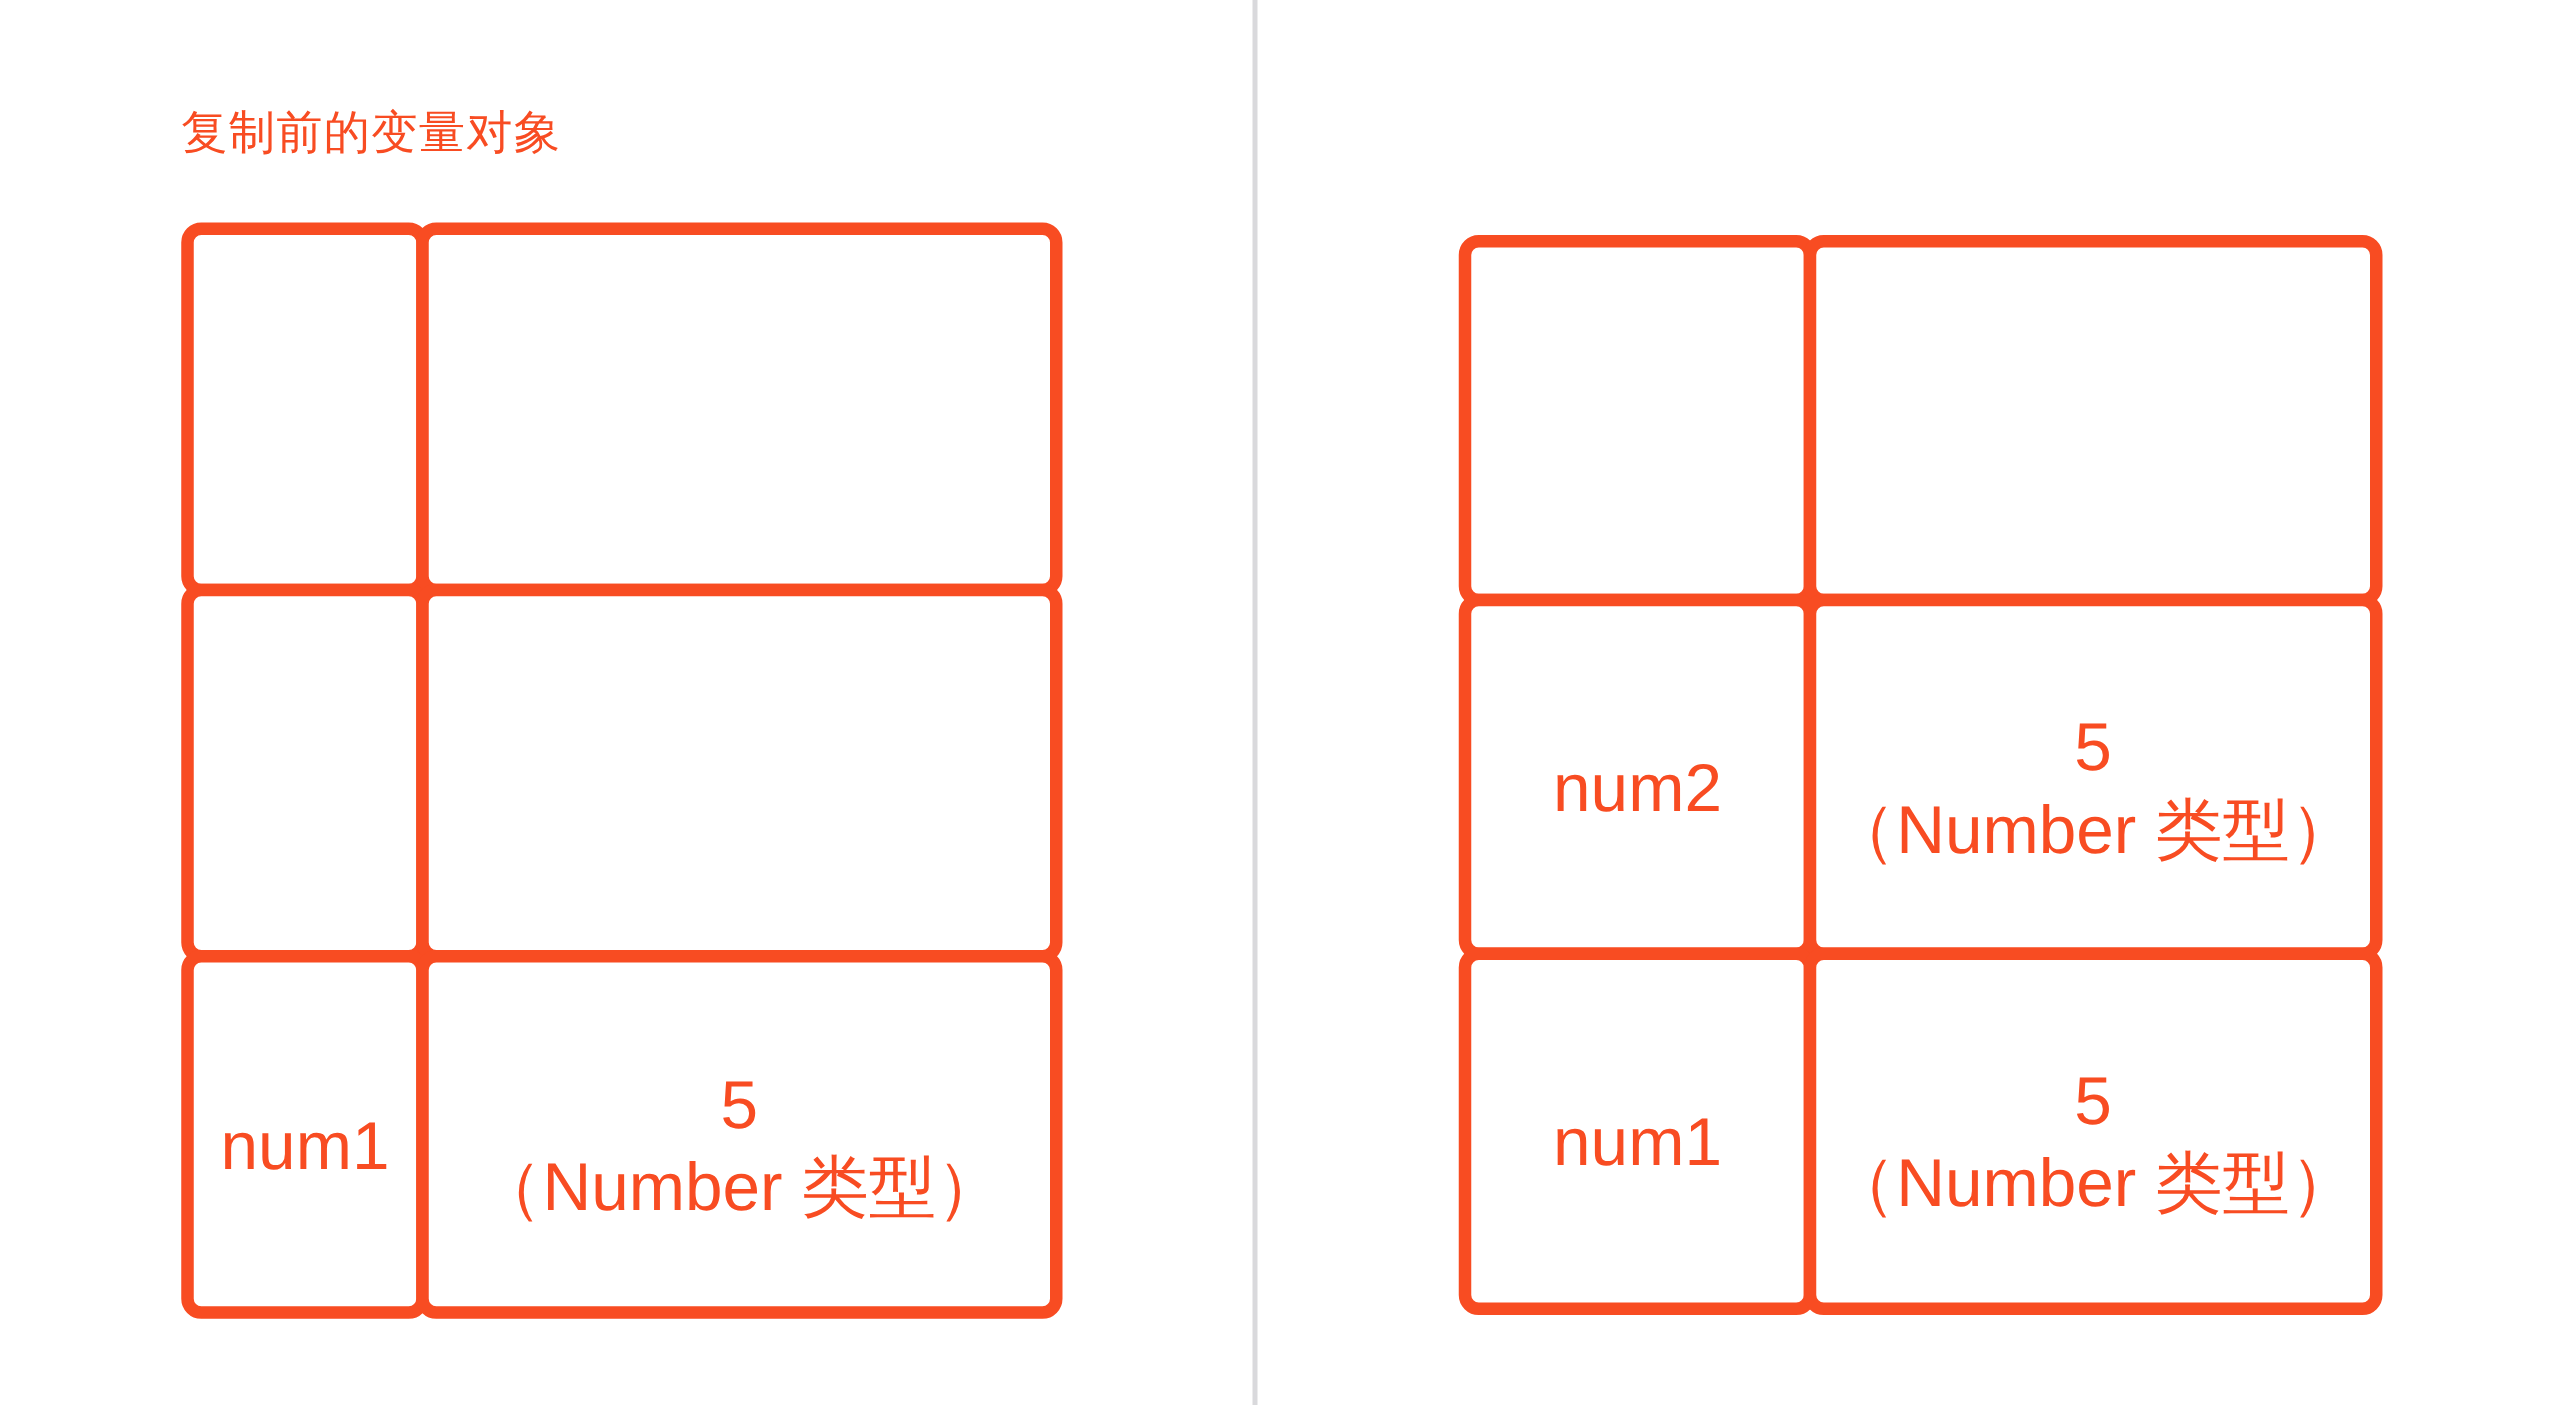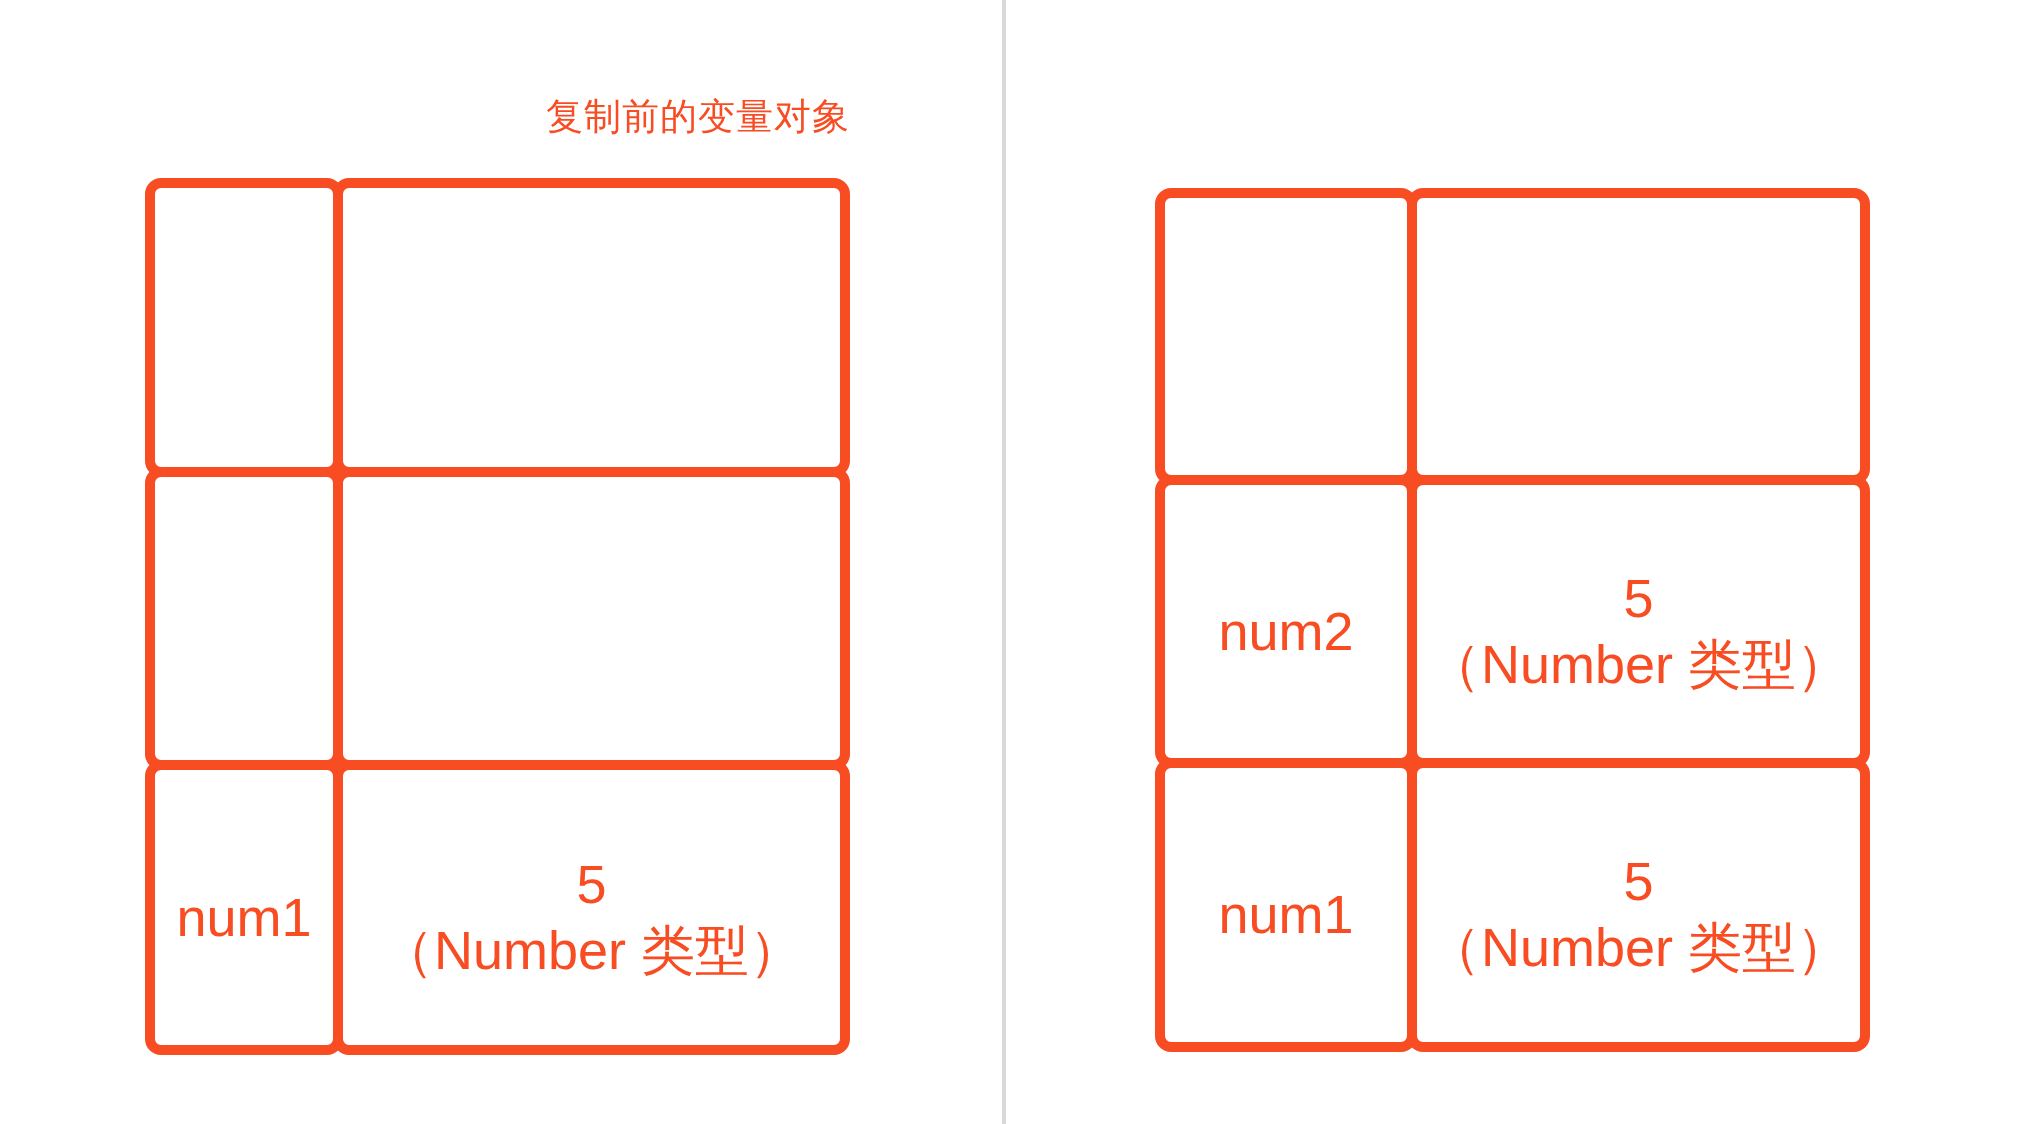--- a/index.html
+++ b/index.html
@@ -14,24 +14,24 @@
     background:var(--bg);
     overflow:hidden;
     font-family:"Liberation Sans","DejaVu Sans",sans-serif;
   }
   .vdivider{
     position:absolute;left:1002px;top:0;
     width:4px;height:1124px;
     background:var(--divider);
   }
   .panel-title{
-    position:absolute;top:94px;
+    position:absolute;top:83px;
     font-size:37px;line-height:46px;
     color:var(--accent);
-    text-align:right;
+    text-align:left;
     letter-spacing:1px;
     white-space:nowrap;
   }
   .title-before{left:145px;width:705px;}
   .title-after{left:1155px;width:715px;}
   .vtable{position:absolute;}
   .table-before{left:145px;top:178px;}
   .table-after{left:1155px;top:188px;}
   .row{display:flex;}
   .row + .row{margin-top:-10px;}
@@ -48,21 +48,21 @@
     white-space:pre-line;
   }
   .cell + .cell{margin-left:-10px;}
   
   .table-before .c1{width:198px;}
   .table-before .c2{width:517px;}
   .table-before .r1 .cell{height:299px;}
   .table-before .r2 .cell{height:303px;}
   .table-before .r3 .cell{height:295px;}
   
-  .table-after .c1{width:262px;}
+  .table-after .c1{width:286px;margin-left:12px;}
   .table-after .c2{width:463px;}
   .table-after .r1 .cell{height:297px;}
   .table-after .r2 .cell{height:293px;}
   .table-after .r3 .cell{height:294px;}
 </style>
 </head>
 <body>
 
 <div class="page">
 

